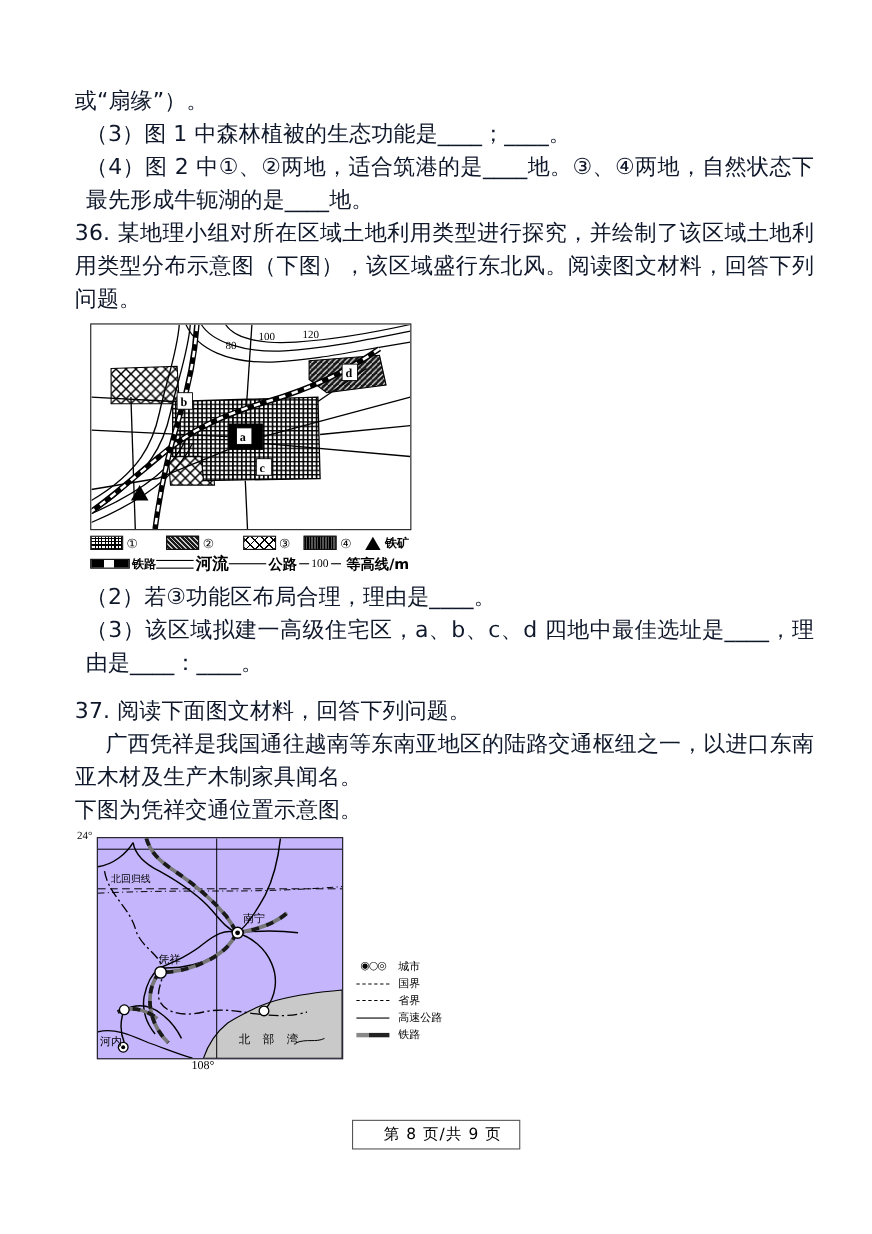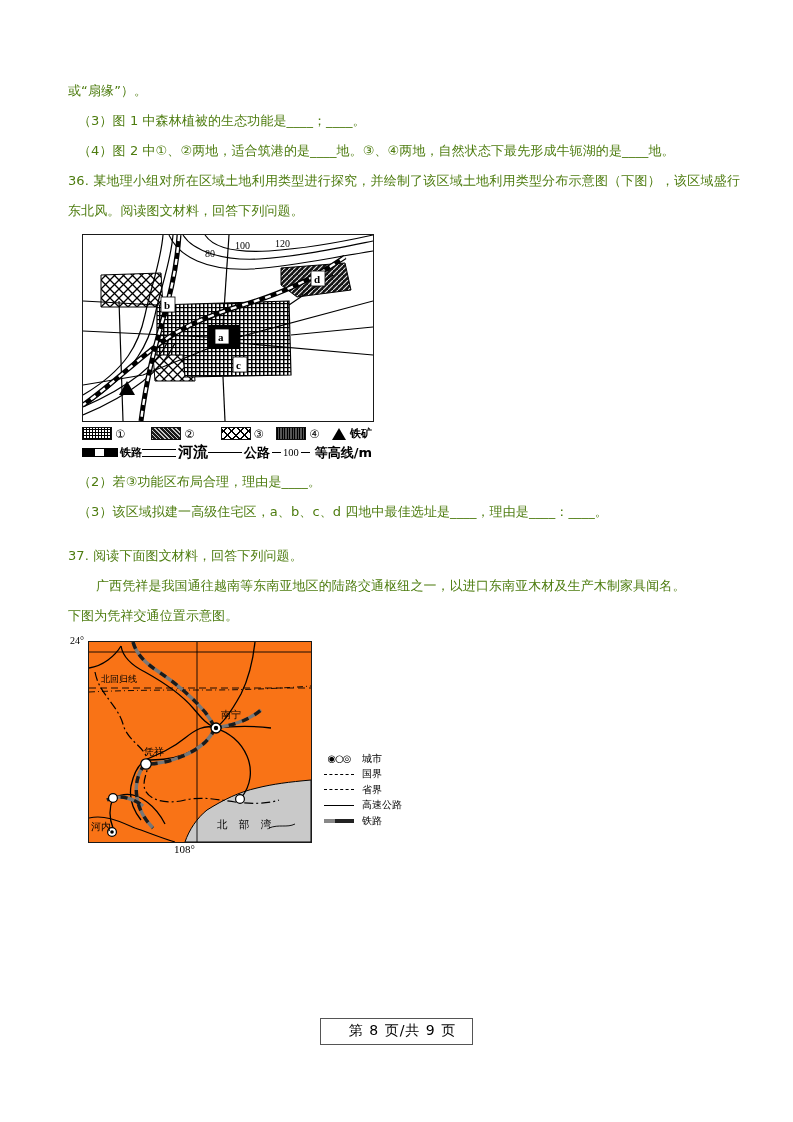--- a/index.html
+++ b/index.html
@@ -23,25 +23,25 @@
     background: #fff;
   }
   .content {
     position: absolute;
     left: 68px;
     top: 76px;
     width: 672px;
   }
   p.para {
     margin: 0 0 0 0;
-    font-size: 13px;
+    font-size: 20px;
     line-height: 30px;
     letter-spacing: 0.1px;
     text-align: justify;
-    color: #4d7c0f;
+    color: #0f172a;
   }
   p.indent1 { text-indent: 0; padding-left: 10px; }
   p.indent2 { text-indent: 28px; }
 
   
   .fig1-wrap {
     position: relative;
     margin: 8px 0 6px 14px;
     width: 292px;
   }
@@ -133,21 +133,21 @@
   .fig2-wrap {
     position: relative;
     margin: 10px 0 4px 20px;
     width: 300px;
   }
   .fig2-frame {
     position: relative;
     width: 222px;
     height: 200px;
     border: 1.4px solid #1a1a1a;
-    background: #f97316;
+    background: #c4b5fd;
     overflow: hidden;
   }
   .fig2-legend {
     position: absolute;
     left: 234px;
     top: 110px;
     width: 120px;
     font-size: 10px;
   }
   .f2row {

